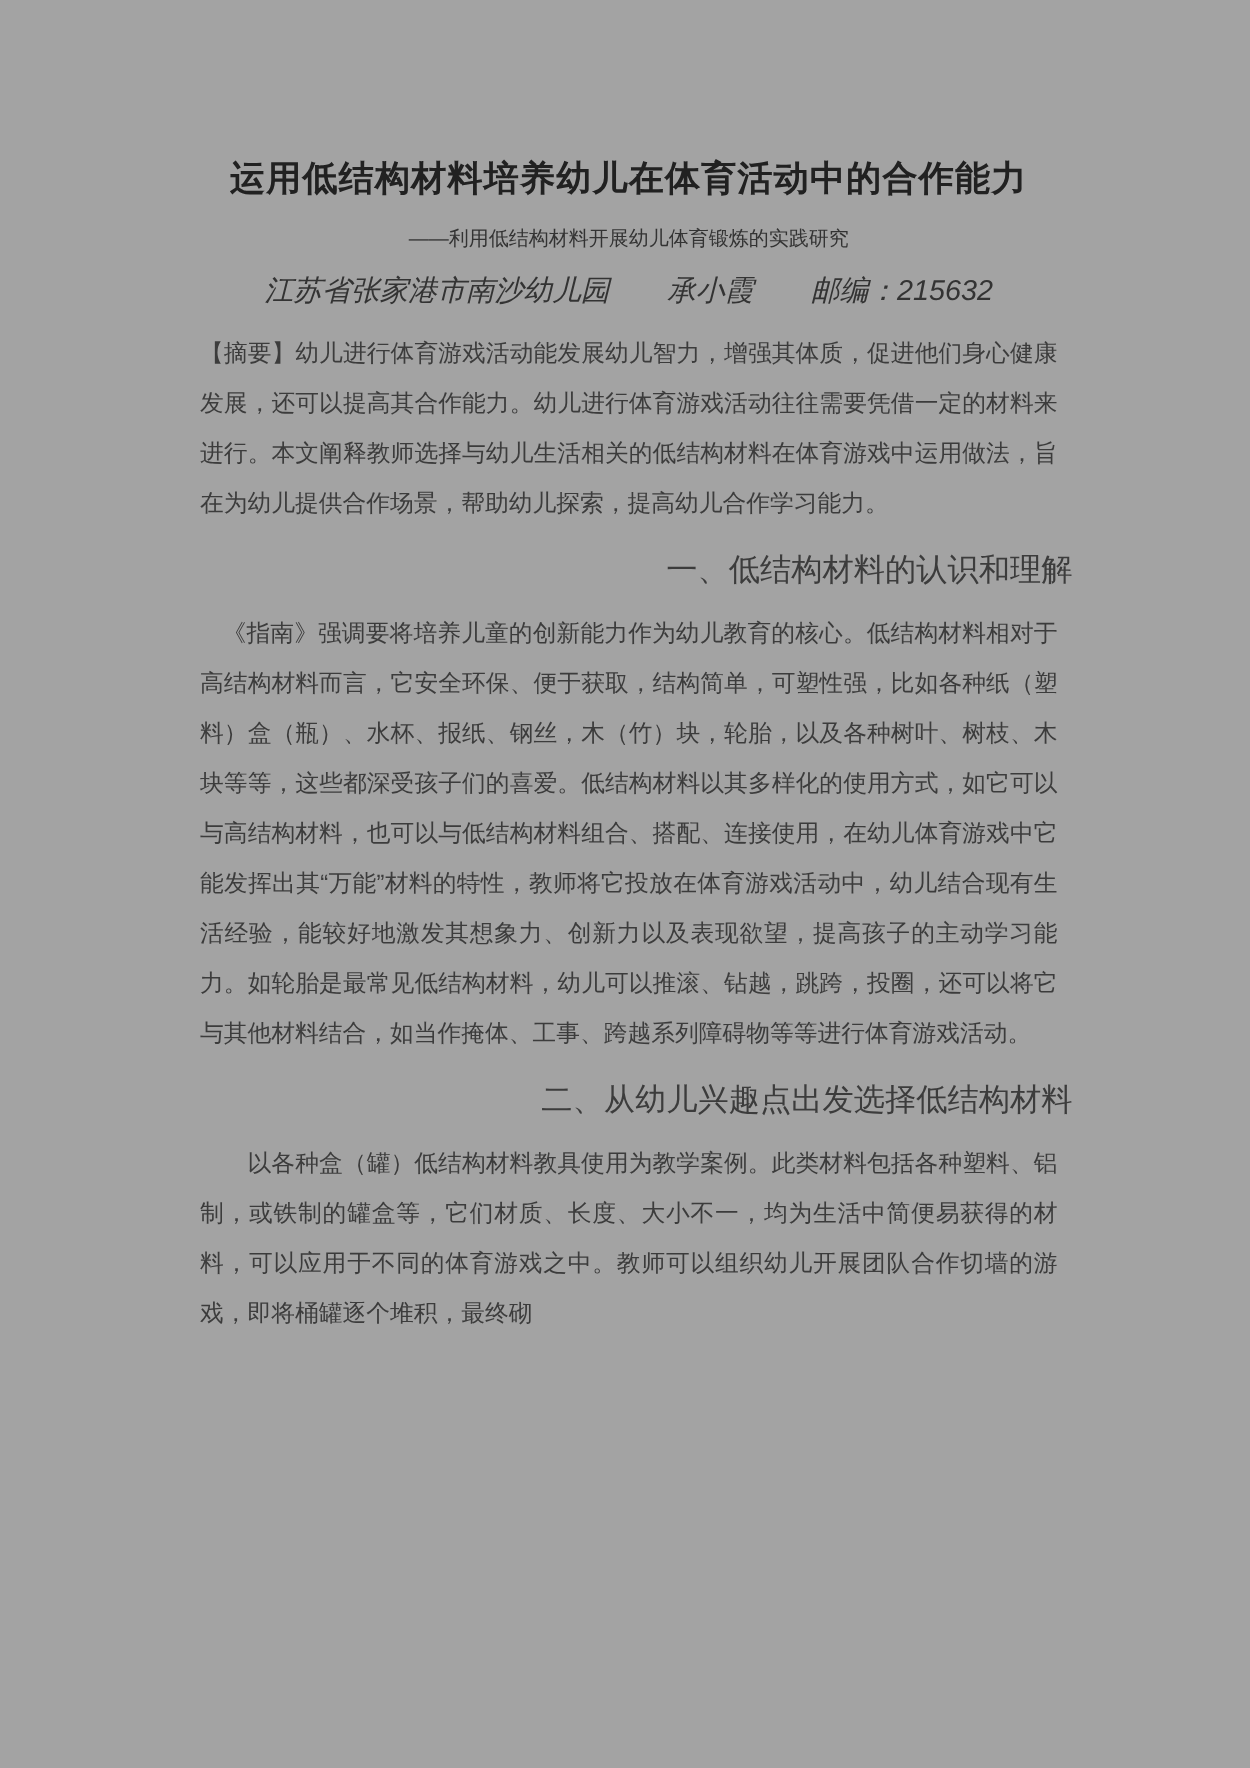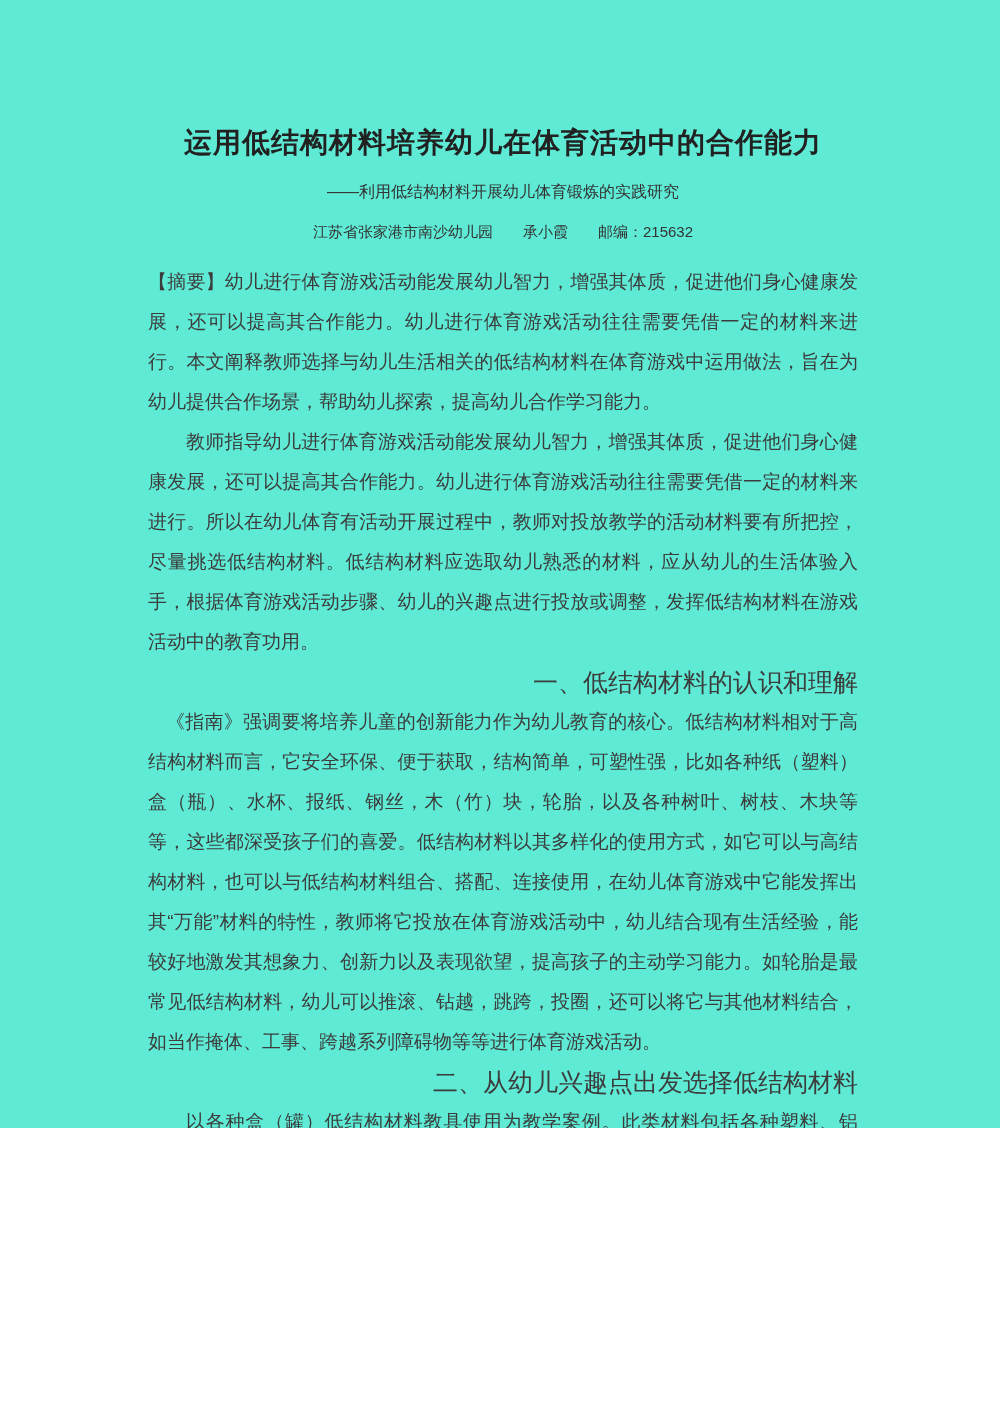--- a/index.html
+++ b/index.html
@@ -8,22 +8,22 @@
     padding: 0;
     background: #ffffff;
   }
   body {
     width: 1000px;
     height: 1414px;
     font-family: "Liberation Sans", "DejaVu Sans", sans-serif;
   }
   .page {
     width: 1000px;
-    height: 1128px;
-    background: #5eead4;
+    height: 1414px;
+    background: #a3a3a3;
     padding: 120px 142px 40px 148px;
     overflow: hidden;
     color: #3c3c3c;
   }
   .title {
     margin: 0 0 6px 0;
     font-size: 28px;
     line-height: 46px;
     font-weight: 700;
     text-align: center;
@@ -33,28 +33,29 @@
   .subtitle {
     margin: 0;
     font-size: 16px;
     line-height: 40px;
     font-weight: 400;
     text-align: center;
     color: #333333;
   }
   .author-line {
     margin: 0 0 10px 0;
-    font-size: 15px;
+    font-size: 23px;
     line-height: 40px;
     font-weight: 400;
     text-align: center;
     color: #333333;
+    font-style: italic;
   }
   .body-text {
-    margin: 0;
+    margin: 12px;
     font-size: 19px;
     line-height: 40px;
     text-align: justify;
     color: #3c3c3c;
   }
   .heading {
     margin: 0;
     font-size: 25px;
     line-height: 40px;
     font-weight: 400;
@@ -71,21 +72,20 @@
 
   <h1 class="title">运用低结构材料培养幼儿在体育活动中的合作能力</h1>
 
   <p class="subtitle">——利用低结构材料开展幼儿体育锻炼的实践研究</p>
 
   <p class="author-line">江苏省张家港市南沙幼儿园　　承小霞　　邮编：215632</p>
 
   <p class="body-text">【摘要】幼儿进行体育游戏活动能发展幼儿智力，增强其体质，促进他们身心健康发展，还可以提高其合作能力。幼儿进行体育游戏活动往往需要凭借一定的材料来进行。本文阐释教师选择与幼儿生活相关的低结构材料在体育游戏中运用做法，旨在为幼儿提供合作场景，帮助幼儿探索，提高幼儿合作学习能力。</p>
 
 
-  <p class="body-text indent-2">教师指导幼儿进行体育游戏活动能发展幼儿智力，增强其体质，促进他们身心健康发展，还可以提高其合作能力。幼儿进行体育游戏活动往往需要凭借一定的材料来进行。所以在幼儿体育有活动开展过程中，教师对投放教学的活动材料要有所把控，尽量挑选低结构材料。低结构材料应选取幼儿熟悉的材料，应从幼儿的生活体验入手，根据体育游戏活动步骤、幼儿的兴趣点进行投放或调整，发挥低结构材料在游戏活动中的教育功用。</p>
 
   <h2 class="heading">一、低结构材料的认识和理解</h2>
 
   <p class="body-text indent-1">《指南》强调要将培养儿童的创新能力作为幼儿教育的核心。低结构材料相对于高结构材料而言，它安全环保、便于获取，结构简单，可塑性强，比如各种纸（塑料）盒（瓶）、水杯、报纸、钢丝，木（竹）块，轮胎，以及各种树叶、树枝、木块等等，这些都深受孩子们的喜爱。低结构材料以其多样化的使用方式，如它可以与高结构材料，也可以与低结构材料组合、搭配、连接使用，在幼儿体育游戏中它能发挥出其“万能”材料的特性，教师将它投放在体育游戏活动中，幼儿结合现有生活经验，能较好地激发其想象力、创新力以及表现欲望，提高孩子的主动学习能力。如轮胎是最常见低结构材料，幼儿可以推滚、钻越，跳跨，投圈，还可以将它与其他材料结合，如当作掩体、工事、跨越系列障碍物等等进行体育游戏活动。</p>
 
   <h2 class="heading">二、从幼儿兴趣点出发选择低结构材料</h2>
 
 
   <p class="body-text indent-2">以各种盒（罐）低结构材料教具使用为教学案例。此类材料包括各种塑料、铝制，或铁制的罐盒等，它们材质、长度、大小不一，均为生活中简便易获得的材料，可以应用于不同的体育游戏之中。教师可以组织幼儿开展团队合作切墙的游戏，即将桶罐逐个堆积，最终砌</p>
 

